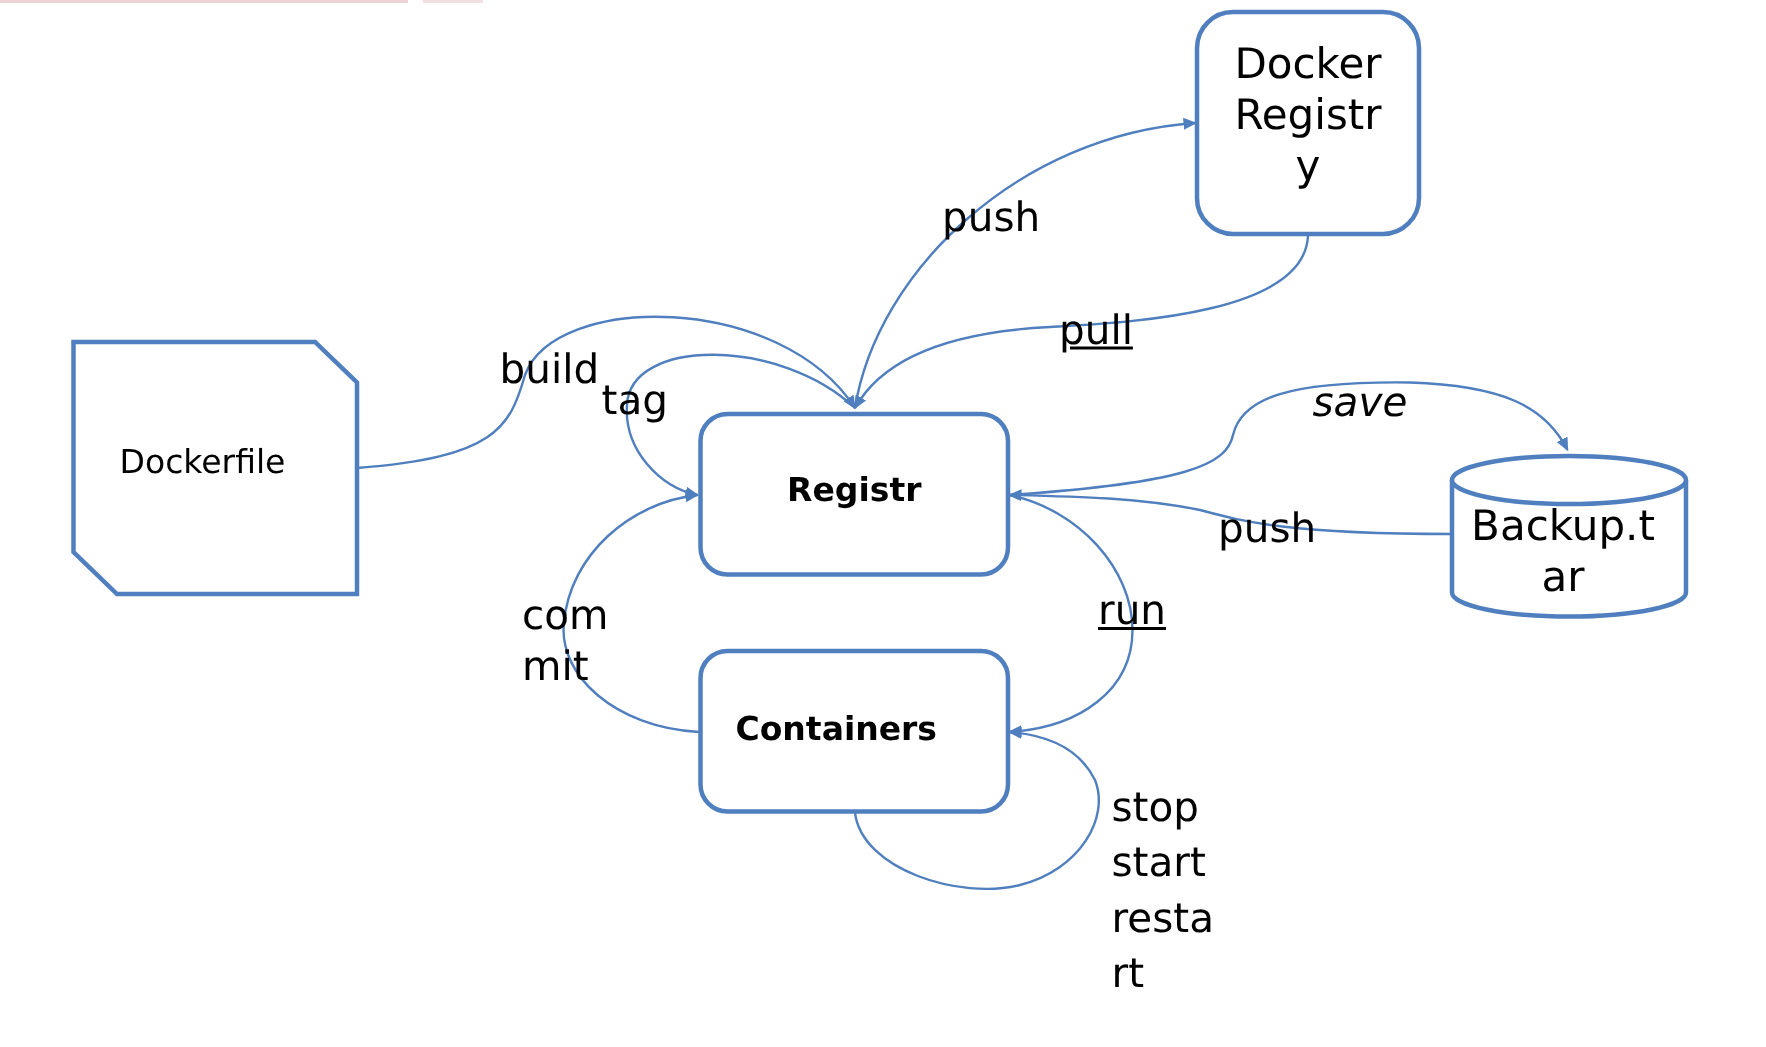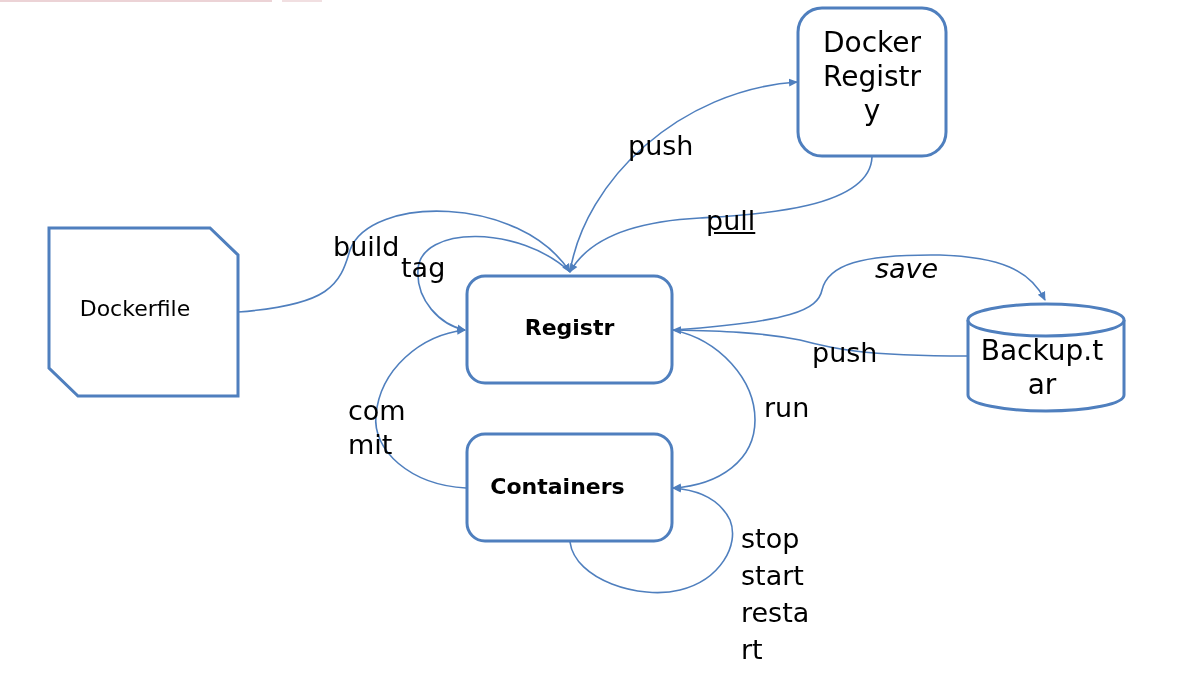--- a/index.html
+++ b/index.html
@@ -56,17 +56,17 @@
 ar</div>
 
 <div class="label" style="left:333px; top:231px;">build</div>
 <div class="label" style="left:401px; top:252px;">tag</div>
 <div class="label" style="left:628px; top:130px;">push</div>
 <div class="label" style="left:706px; top:205px;text-decoration:underline;">pull</div>
 <div class="label" style="left:875px; top:253px;font-style:italic;">save</div>
 <div class="label" style="left:812px; top:337px;">push</div>
 <div class="label" style="left:348px; top:394px; line-height:34px;">com
 mit</div>
-<div class="label" style="left:764px; top:392px;">run</div>
+<div class="label" style="left:732px; top:392px;text-decoration:underline;">run</div>
 <div class="label" style="left:706px; top:520px; line-height:37px;margin-left:35px;">stop
 start
 resta
 rt</div>
 
 </body></html>

